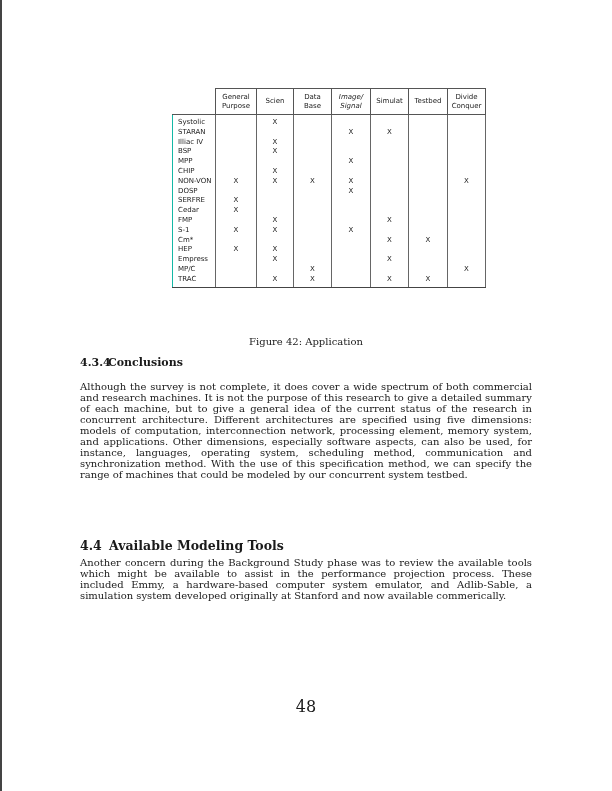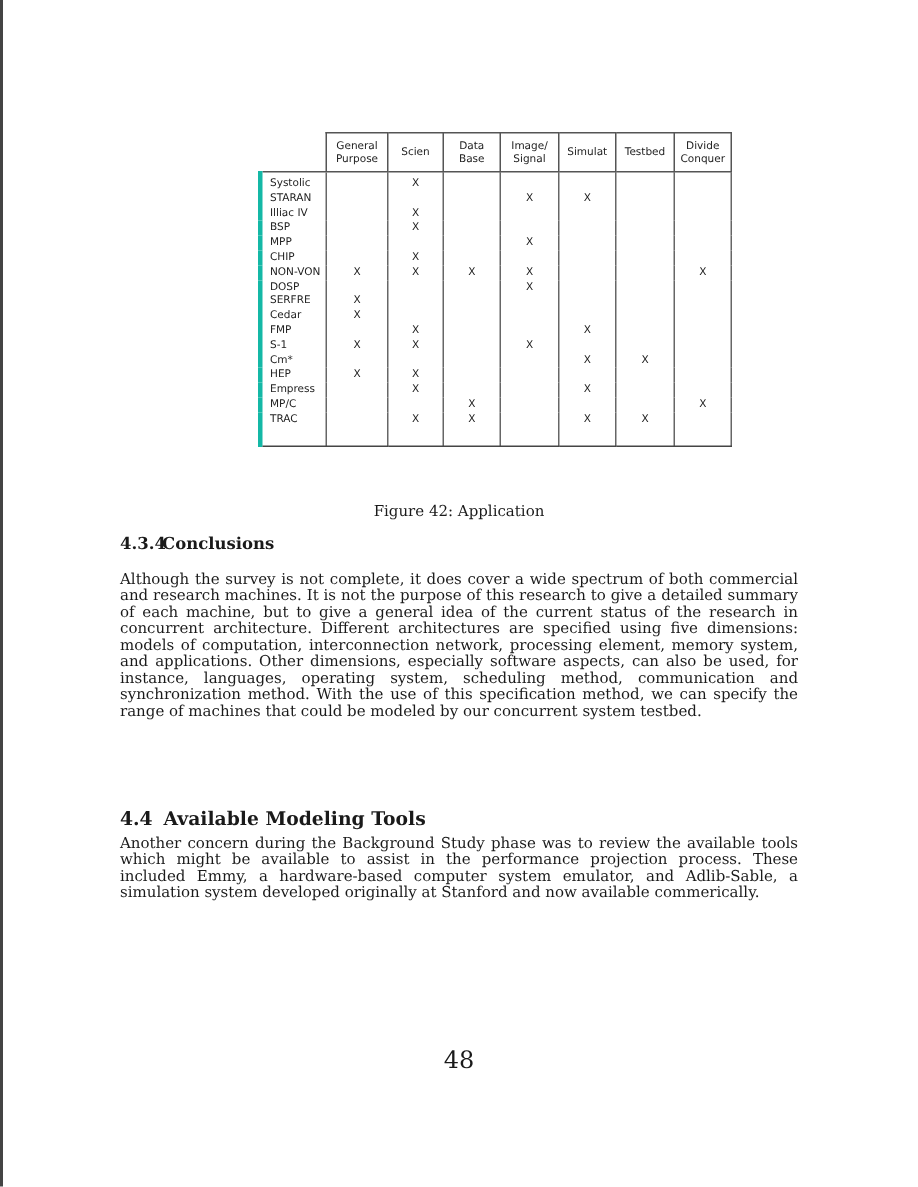--- a/index.html
+++ b/index.html
@@ -3,24 +3,24 @@
   <meta charset="utf-8">
   <style>
     html, body { margin: 0; padding: 0; background: #ffffff; }
     body { width: 612px; height: 791px; position: relative; overflow: hidden; font-family: "DejaVu Serif", serif; color: #1a1a1a; }
     .left-edge { position: absolute; left: 0; top: 0; width: 2px; height: 791px; background: #444; }
     .table-wrap { position: absolute; left: 172px; top: 88px; }
     table.app { border-collapse: collapse; font-family: "DejaVu Sans", sans-serif; font-size: 7px; line-height: 9.8px; color: #222; }
     table.app th { font-weight: normal; border: 1px solid #555; text-align: center; padding: 2px 1px; line-height: 8.5px; height: 21px; vertical-align: middle; }
     table.app th.corner { border: none; border-bottom: 1px solid #555; }
     table.app td { border-left: 1px solid #666; border-right: 1px solid #666; text-align: center; padding: 0; height: 9.8px; }
-    table.app td.rowlabel { text-align: left; padding-left: 5px; width: 37px; border-left: 3px solid #14b8a6; }
+    table.app td.rowlabel { text-align: left; padding-left: 5px; width: 37px; border-left: 1px solid #14b8a6; }
     table.app tr.first td { padding-top: 3px; }
-    table.app tr.last td { border-bottom: 1.5px solid #444; padding-bottom: 12px; }
-    .c1 { width: 38px; } .c2 { width: 34px; } .c3 { width: 35px; } .c4 { width: 36px; } .c5 { width: 35px; } .c6 { width: 36px; } .c7 { width: 35px; }
+    table.app tr.last td { border-bottom: 1.5px solid #444; padding-bottom: 2px; }
+    .c1 { width: 38px; } .c2 { width: 34px; } .c3 { width: 35px; } .c4 { width: 36px; font-style: italic; } .c5 { width: 35px; } .c6 { width: 36px; } .c7 { width: 35px; }
     .caption { position: absolute; left: 0; width: 612px; top: 336px; text-align: center; font-size: 10px; }
     .h3 { position: absolute; left: 80px; top: 356px; font-size: 11px; font-weight: bold; }
     .h3 .num { display: inline-block; width: 28px; }
     .para { position: absolute; left: 80px; width: 452px; font-size: 10px; line-height: 11px; text-align: justify; }
     .p1 { top: 381px; }
     .h2 { position: absolute; left: 80px; top: 527px; font-size: 12.5px; font-weight: bold; margin-top: 11px; }
     .h2 .num { display: inline-block; width: 29px; }
     .p2 { top: 557px; }
     .pagenum { position: absolute; left: 0; width: 612px; top: 697px; text-align: center; font-size: 16px; }
   </style>

